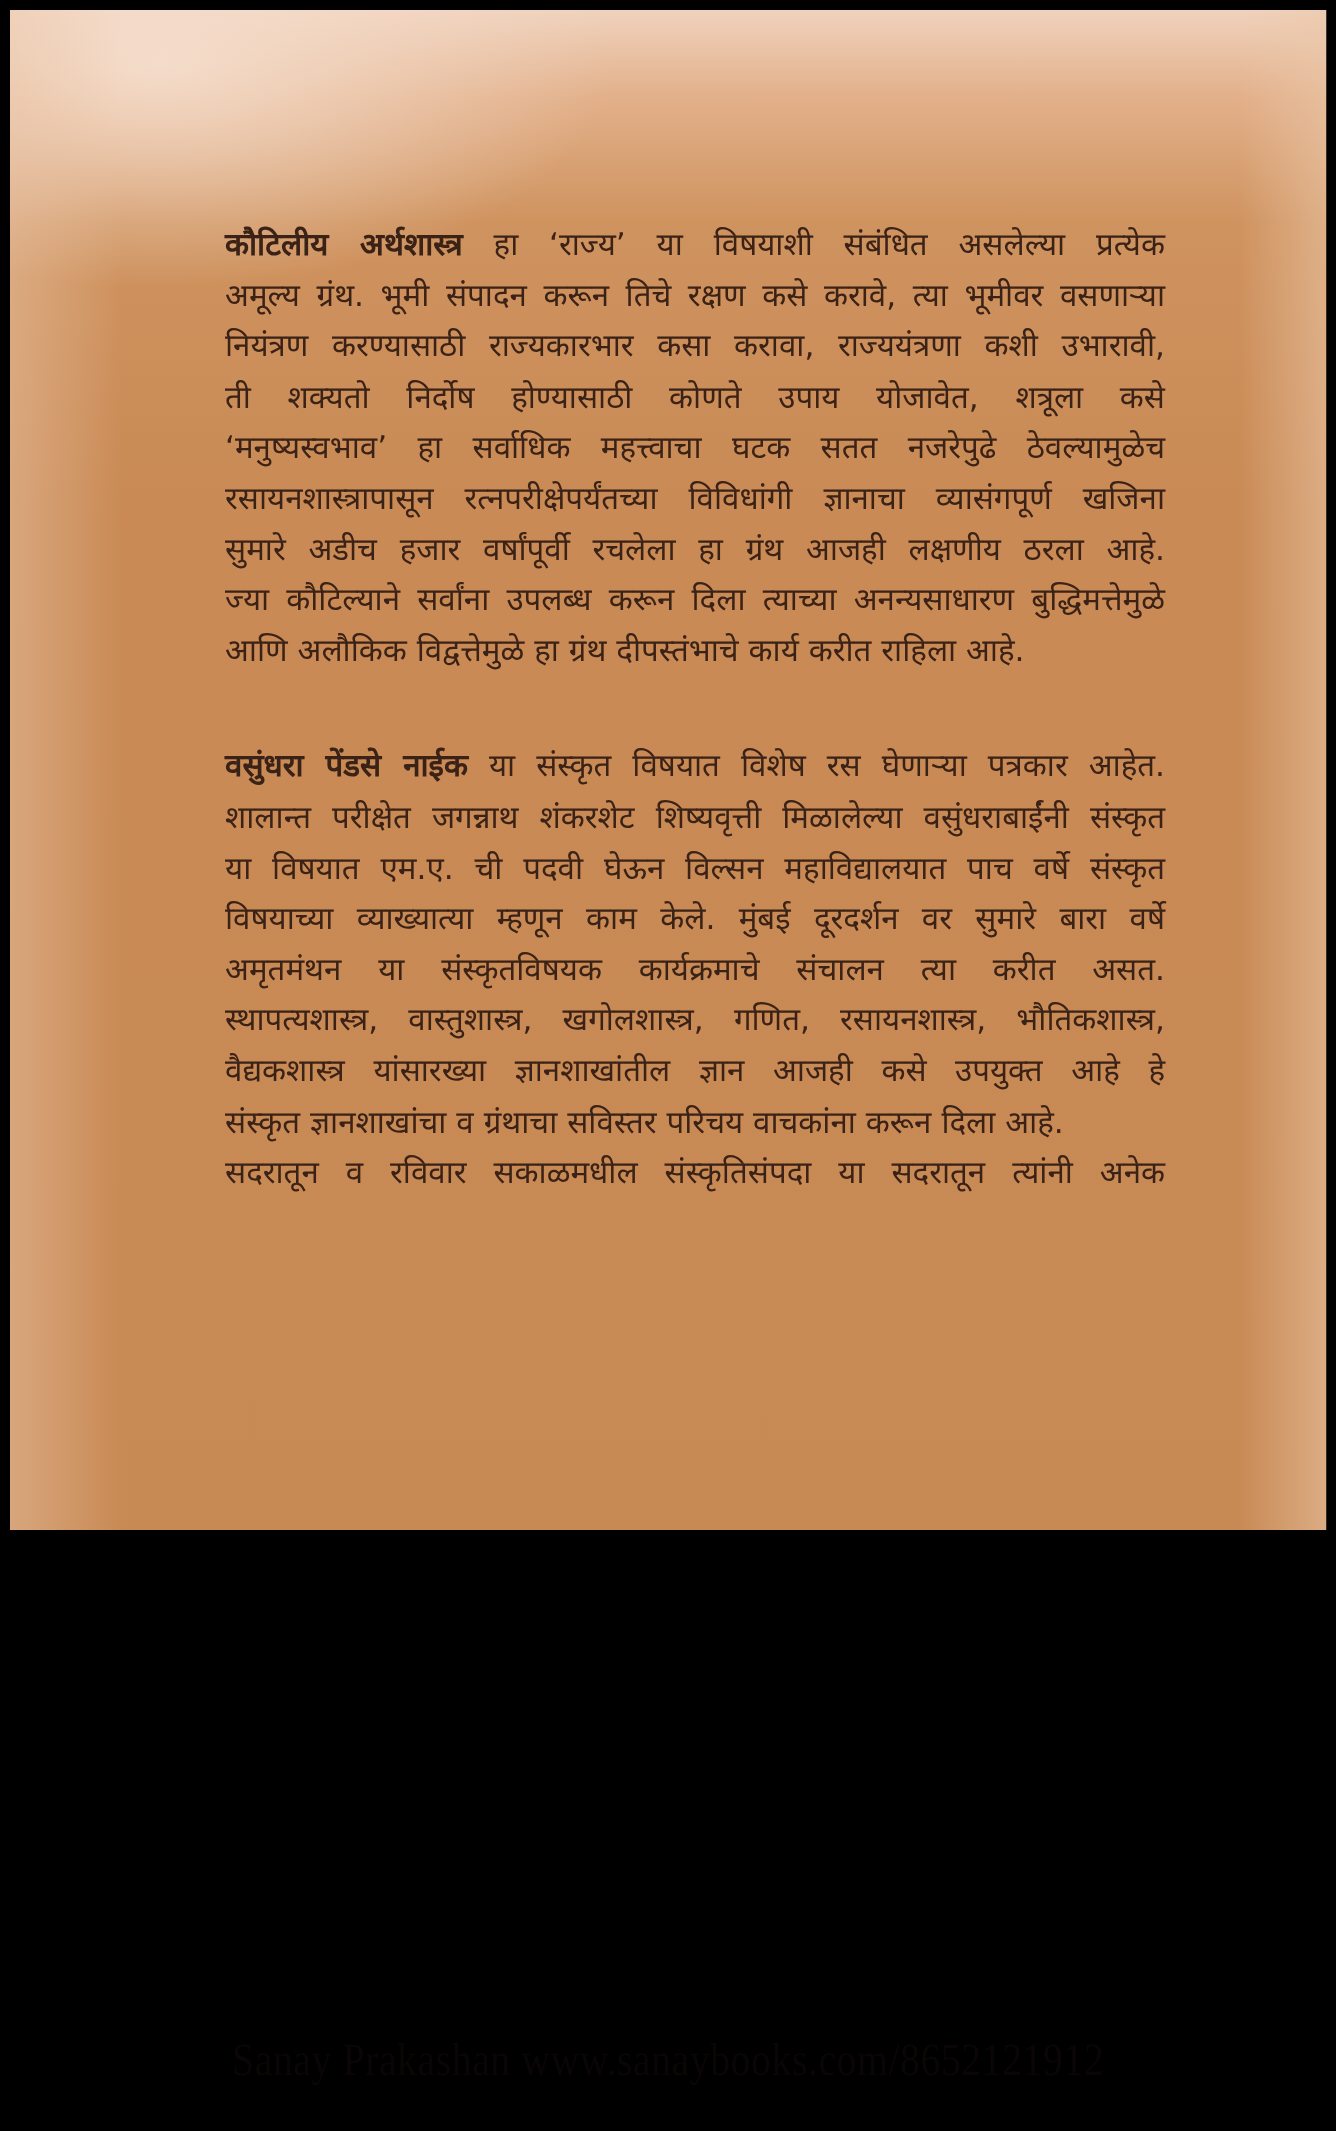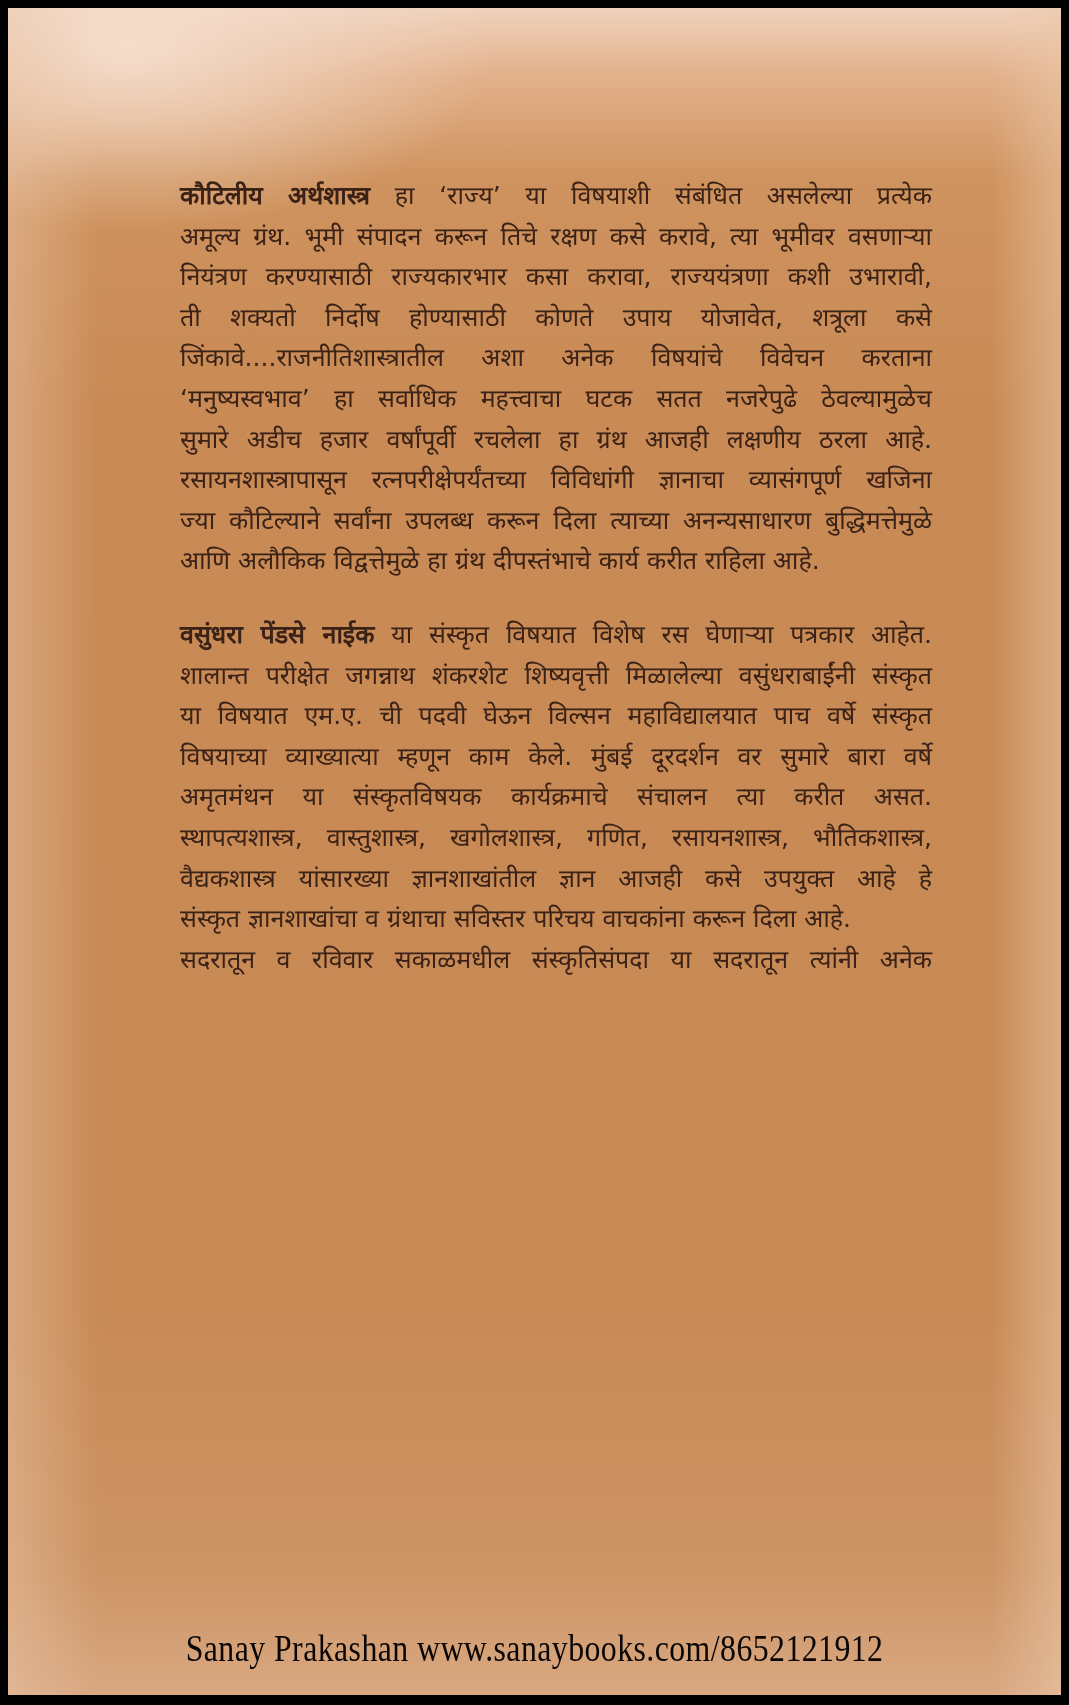--- a/index.html
+++ b/index.html
@@ -12,21 +12,21 @@
       height: 1705px;
       position: relative;
       overflow: hidden;
       font-family: "DejaVu Sans", "Liberation Sans", sans-serif;
     }
     .page {
       position: absolute;
       left: 8px;
       top: 8px;
       width: 1053px;
-      height: 1687px;
+      height: 1216px;
       background:
         radial-gradient(ellipse 520px 260px at 120px 40px, rgba(245,222,205,0.95), rgba(245,222,205,0) 70%),
         linear-gradient(180deg, #f0d2bd 0px, #e2b08a 70px, #cf935f 170px, #c98a55 400px, #c88a55 1300px, #cd9464 1560px, #d9a882 1690px);
       overflow: hidden;
     }
     .page::after {
       content: "";
       position: absolute;
       right: 0; top: 0; bottom: 0;
       width: 70px;
@@ -60,21 +60,21 @@
       display: block;
       text-align: justify;
       text-align-last: justify;
       white-space: nowrap;
       overflow: visible;
     }
     .para .line.last {
       text-align-last: left;
     }
     .para + .para {
-      margin-top: 33px;
+      margin-top: 52px;
     }
     .bold {
       font-weight: bold;
     }
     .ital {
     }
     .footer {
       position: absolute;
       left: 0;
       width: 1069px;
@@ -95,24 +95,23 @@
 
 <div class="page">
 
   <div class="body-text">
 
     <p class="para">
       <span class="line"><span class="bold">कौटिलीय अर्थशास्त्र</span><span> हा ‘राज्य’ या विषयाशी संबंधित असलेल्या प्रत्येक</span></span>
       <span class="line">अमूल्य ग्रंथ. भूमी संपादन करून तिचे रक्षण कसे करावे, त्या भूमीवर वसणाऱ्या</span>
       <span class="line">नियंत्रण करण्यासाठी राज्यकारभार कसा करावा, राज्ययंत्रणा कशी उभारावी,</span>
       <span class="line">ती शक्यतो निर्दोष होण्यासाठी कोणते उपाय योजावेत, शत्रूला कसे</span>
-      <span class="line">जिंकावे....राजनीतिशास्त्रातील अशा अनेक विषयांचे विवेचन करताना</span>
       <span class="line">‘मनुष्यस्वभाव’ हा सर्वाधिक  महत्त्वाचा घटक सतत नजरेपुढे ठेवल्यामुळेच</span>
+      <span class="line">रसायनशास्त्रापासून रत्नपरीक्षेपर्यंतच्या विविधांगी ज्ञानाचा व्यासंगपूर्ण खजिना</span>
       <span class="line">सुमारे अडीच हजार वर्षांपूर्वी रचलेला हा ग्रंथ आजही लक्षणीय ठरला आहे.</span>
-      <span class="line">रसायनशास्त्रापासून रत्नपरीक्षेपर्यंतच्या विविधांगी ज्ञानाचा व्यासंगपूर्ण खजिना</span>
       <span class="line">ज्या कौटिल्याने सर्वांना उपलब्ध करून दिला त्याच्या अनन्यसाधारण बुद्धिमत्तेमुळे</span>
       <span class="line last">आणि अलौकिक विद्वत्तेमुळे हा ग्रंथ दीपस्तंभाचे कार्य करीत राहिला आहे.</span>
     </p>
 
     <p class="para">
       <span class="line"><span class="bold">वसुंधरा पेंडसे नाईक</span><span> या संस्कृत विषयात विशेष रस घेणाऱ्या पत्रकार आहेत.</span></span>
       <span class="line">शालान्त परीक्षेत जगन्नाथ शंकरशेट शिष्यवृत्ती मिळालेल्या वसुंधराबाईंनी संस्कृत</span>
       <span class="line">या विषयात एम.ए. ची पदवी घेऊन विल्सन महाविद्यालयात पाच वर्षे संस्कृत</span>
       <span class="line">विषयाच्या व्याख्यात्या म्हणून काम केले. मुंबई दूरदर्शन वर सुमारे बारा वर्षे</span>
       <span class="line"><span class="ital">अमृतमंथन</span><span> या संस्कृतविषयक कार्यक्रमाचे संचालन त्या करीत असत.</span></span>

